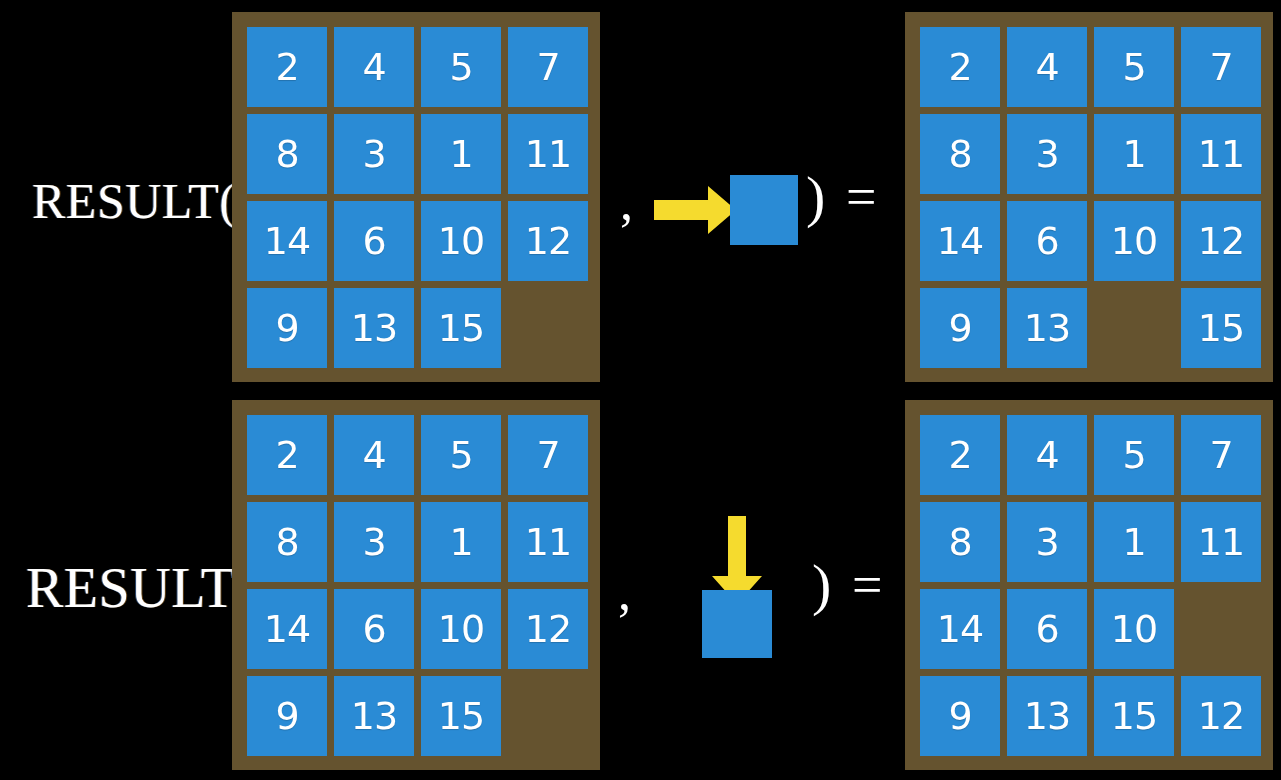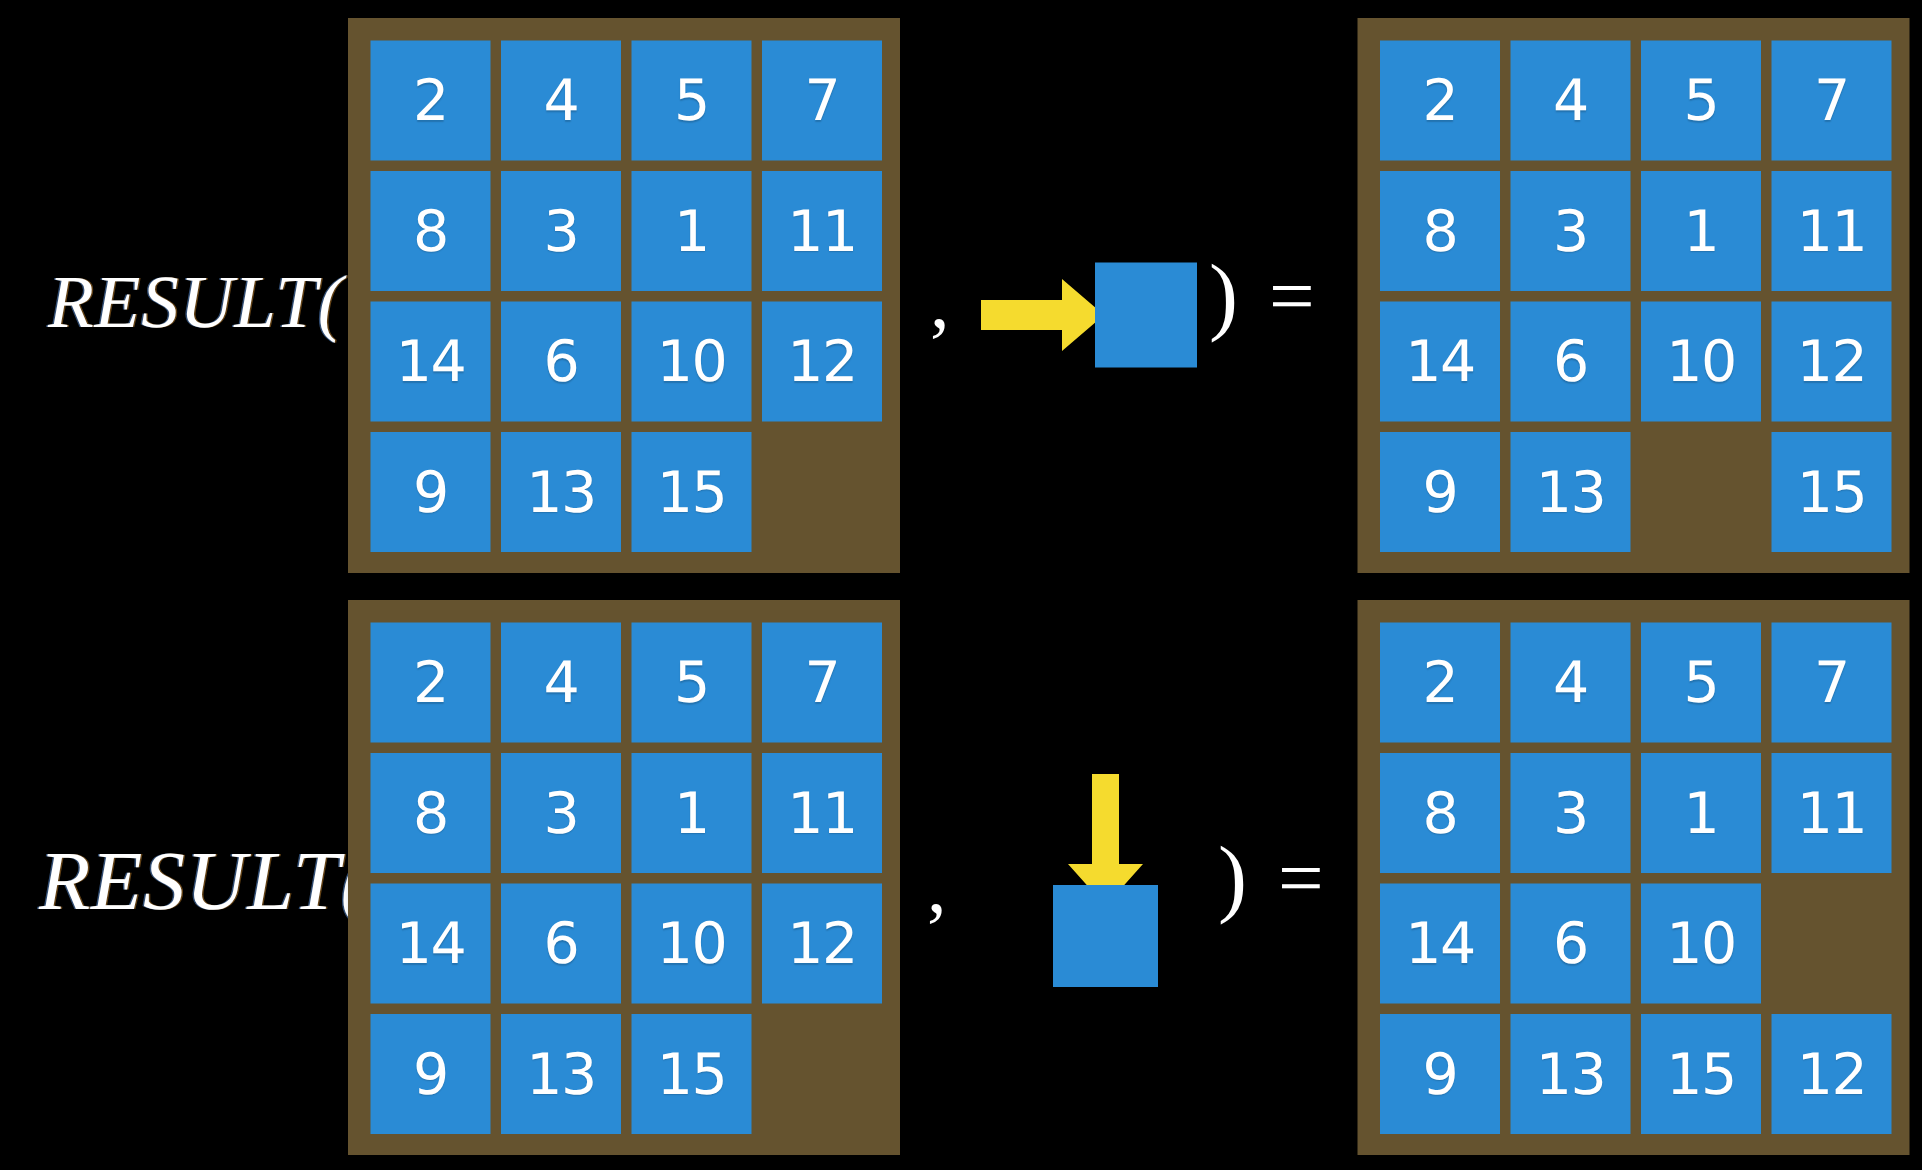--- a/index.html
+++ b/index.html
@@ -25,21 +25,20 @@
   .result-label {
     position: absolute;
     color: #ffffff;
     font-family: "Liberation Serif", serif;
     font-variant: small-caps;
     white-space: nowrap;
     letter-spacing: 0.5px;
     text-shadow: 1px 0 0 rgba(180,120,40,.55), -1px 0 0 rgba(90,140,210,.55);
     line-height: 1;
     user-select: none;
-    font-style: italic;
   }
 
   
   .punct {
     position: absolute;
     color: #ffffff;
     font-family: "Liberation Serif", serif;
     line-height: 1;
     white-space: nowrap;
     user-select: none;

